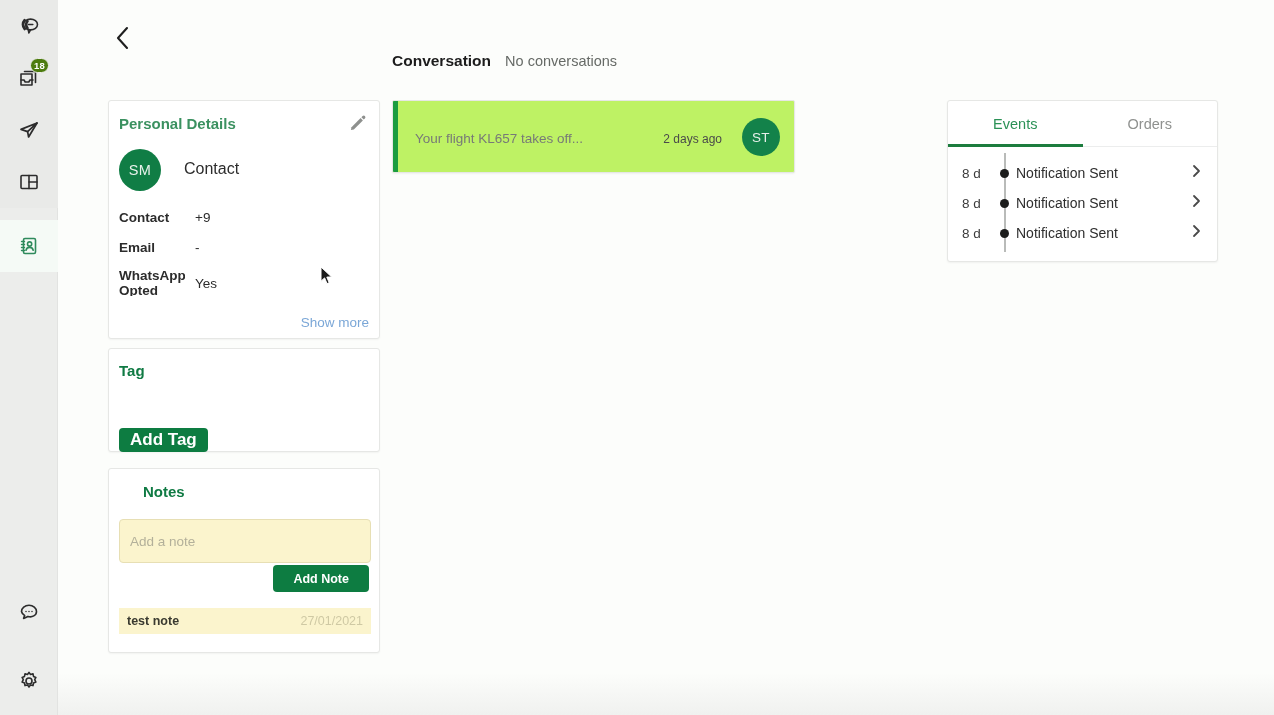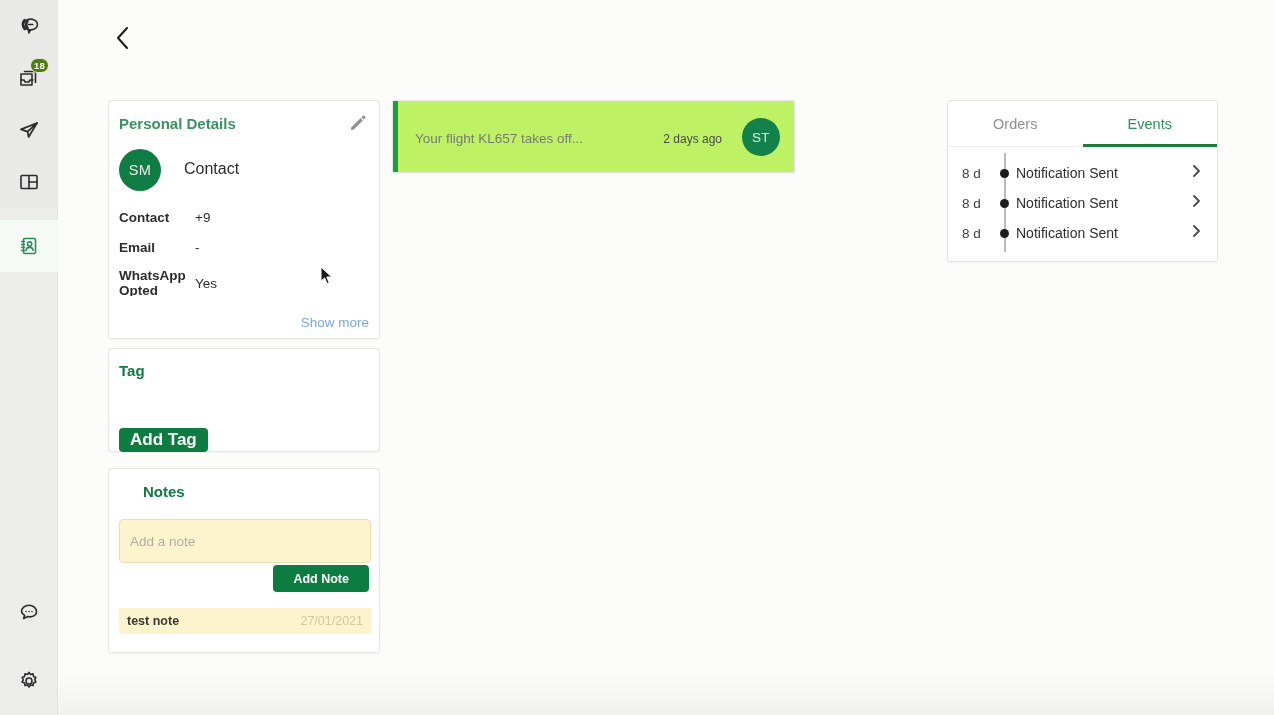--- a/index.html
+++ b/index.html
@@ -265,20 +265,24 @@
   <div class="main">
 
     <div class="back-btn">
       <span>
         <svg width="17" height="26" viewBox="0 0 17 26">
           <polyline points="13,3 4,13 13,23" fill="none" stroke="#1f1f1f" stroke-width="2.1" stroke-linecap="round" stroke-linejoin="round"></polyline>
         </svg>
       </span>
     </div>
 
+    <div class="conv-header">
+      <span class="title">Conversation</span>
+      <span class="sub">No conversations</span>
+    </div>
 
     <div class="card" id="personal-details">
       <div class="card-title">Personal Details</div>
       <div class="pencil">
         <svg width="18" height="18" viewBox="0 0 18 18">
           <path d="M2.5 13.2 L11.6 4.1 L13.9 6.4 L4.8 15.5 L1.9 16.1 Z" fill="#8e908e"></path>
           <path d="M12.4 3.3 L14.7 5.6 L15.9 4.4 a1.6 1.6 0 0 0 0-2.3 l-0.0 0 a1.6 1.6 0 0 0-2.3 0 Z" fill="#8e908e"></path>
         </svg>
       </div>
       <div class="avatar">SM</div>
@@ -317,22 +321,22 @@
 
     <div id="conv-card">
       <div class="accent"></div>
       <div class="snippet">Your flight KL657 takes off...</div>
       <div class="ago">2 days ago</div>
       <div class="conv-avatar">ST</div>
     </div>
 
     <div id="events-panel">
       <div class="tabs">
+        <div class="tab active">Events</div>
         <div class="tab">Orders</div>
-        <div class="tab active">Events</div>
       </div>
       <div class="timeline" id="events-timeline">
         <div class="tl-line"></div>
       <div class="ev-row">
             <span class="ev-age">8 d</span>
             <span class="ev-dot"></span>
             <span class="ev-label">Notification Sent</span>
             <span class="ev-chev"><svg width="13" height="16" viewBox="0 0 13 16">
                 <polyline points="4,3 9,8 4,13" fill="none" stroke="#4a4a4a" stroke-width="1.8" stroke-linecap="round" stroke-linejoin="round"></polyline>
               </svg></span>

